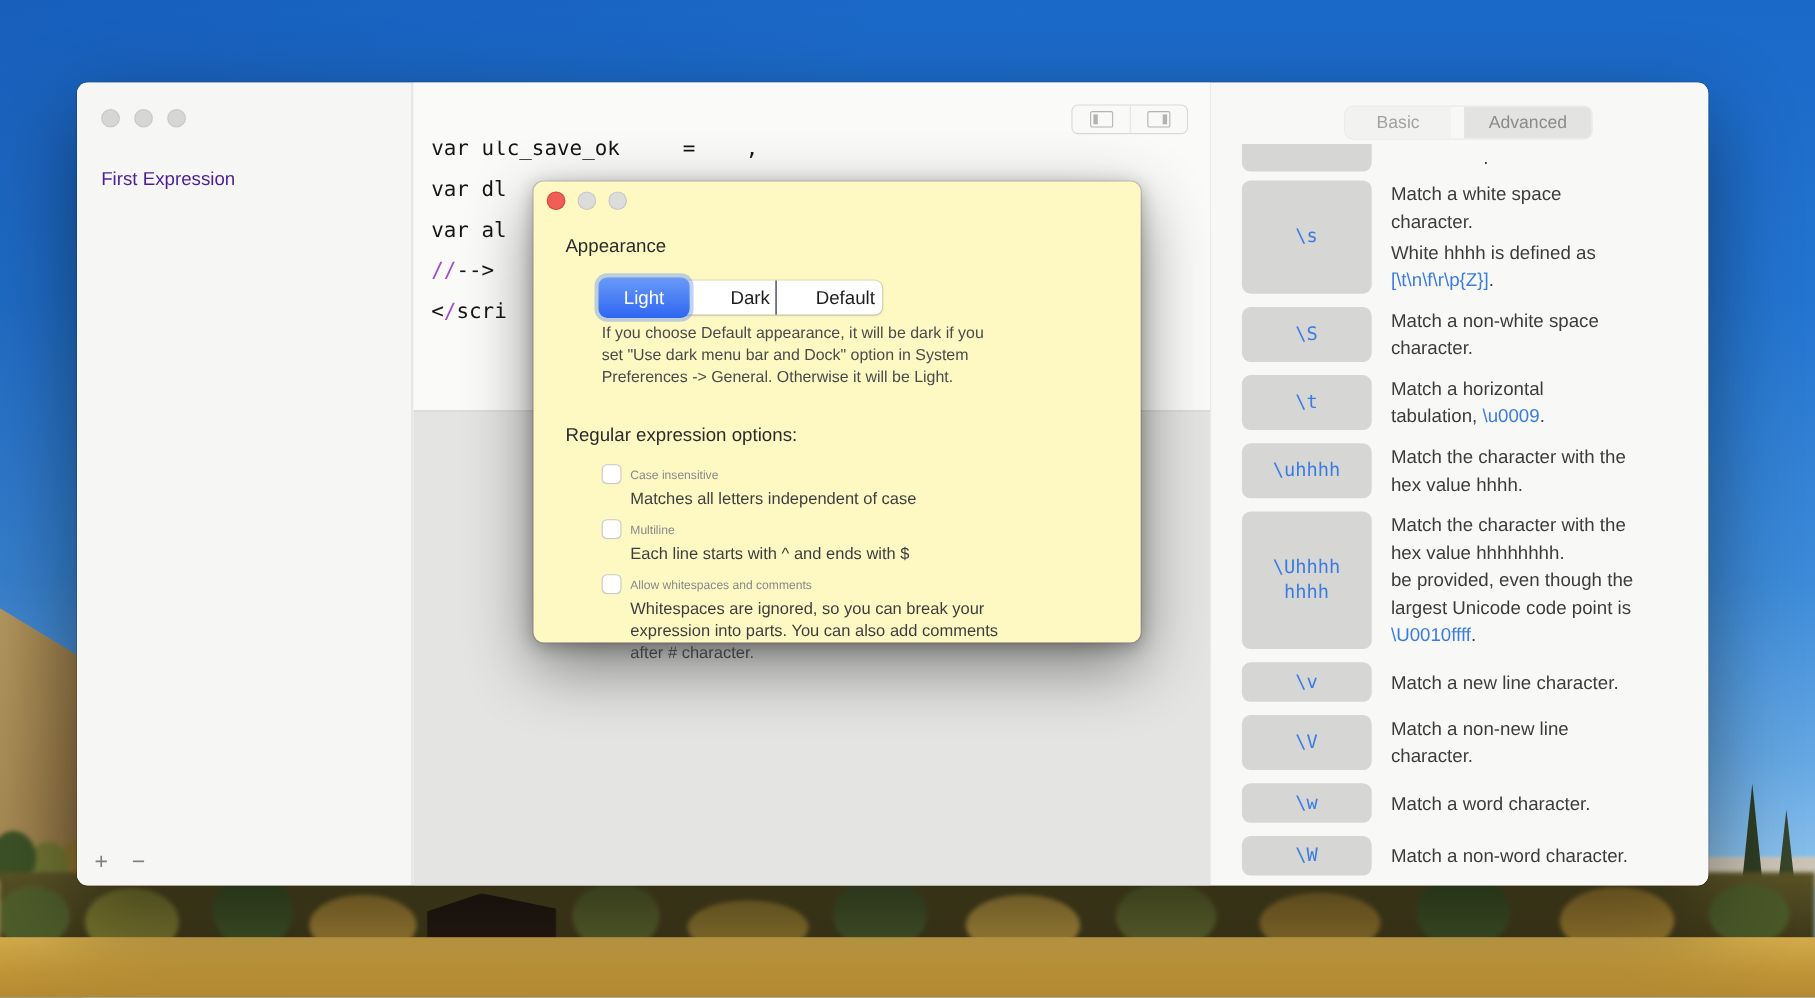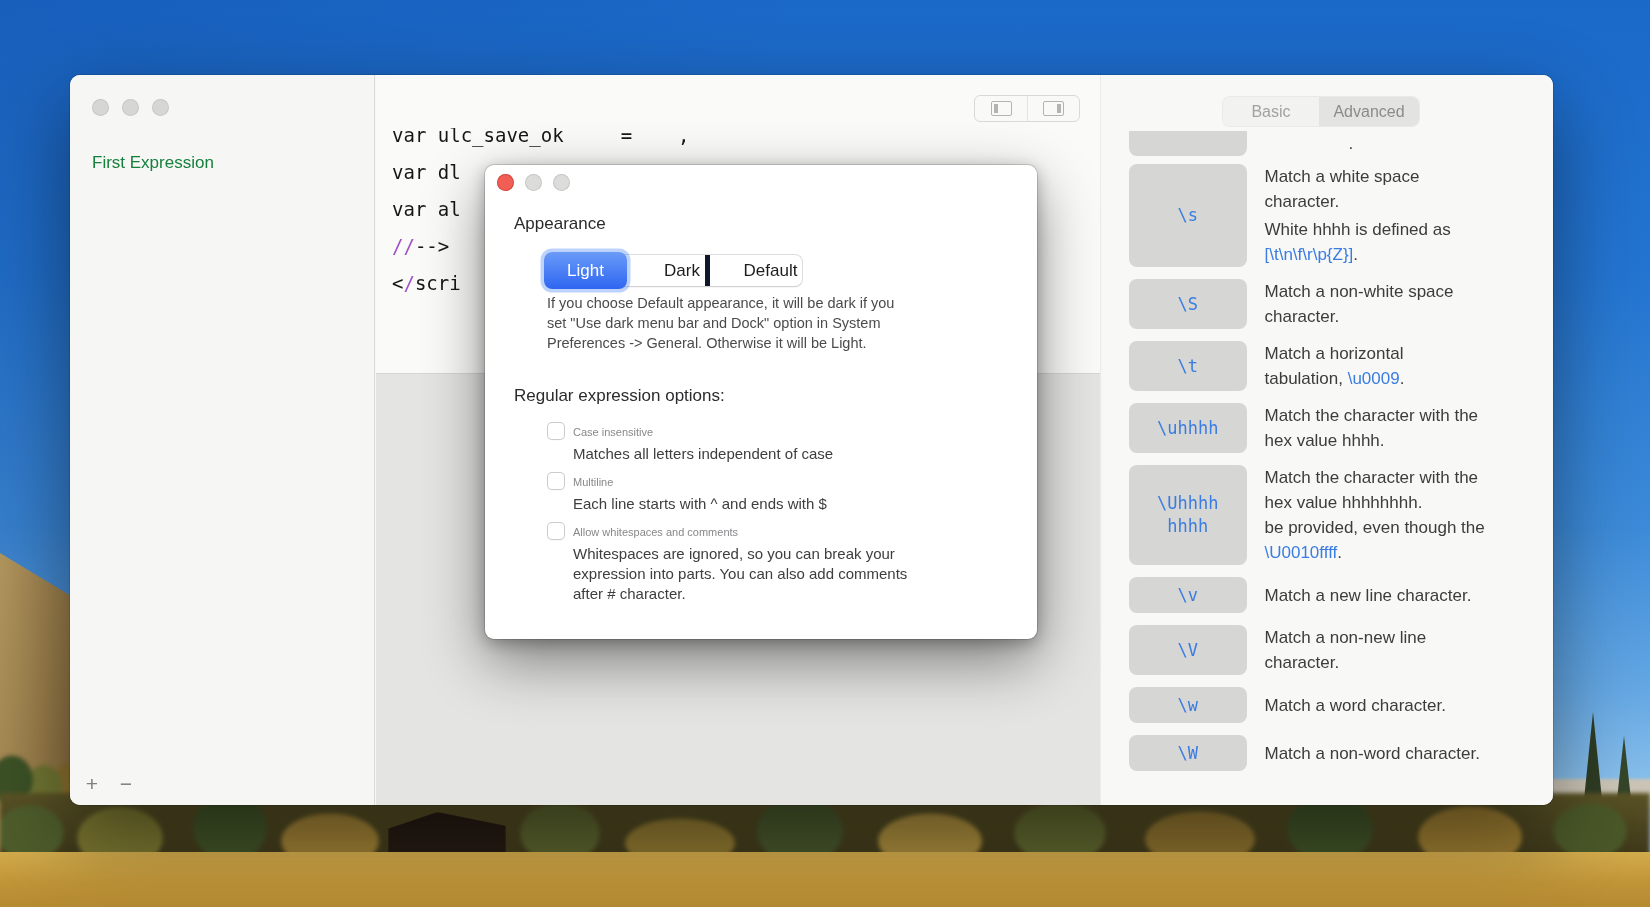--- a/index.html
+++ b/index.html
@@ -47,21 +47,21 @@
     background:linear-gradient(180deg,#d2ab4c,#c09538 55%,#b48a32); }
 
   
   .mainwin { position:absolute; left:70px; top:75px; width:1483px; height:730px;
     border-radius:10px; background:#f6f6f4; box-shadow:0 30px 80px rgba(0,0,0,.45), 0 0 0 1px rgba(0,0,0,.12);
     overflow:hidden; }
   .sidebar { position:absolute; left:0; top:0; width:305px; height:100%;
     background:#f6f6f4; border-right:1px solid #dbdbd9; }
   .lights { position:absolute; left:22px; top:24px; display:flex; gap:13px; }
   .lights .dot { width:17px; height:17px; border-radius:50%; background:#d6d6d5; box-shadow:inset 0 0 0 1px rgba(0,0,0,.07); }
-  .sb-item { position:absolute; left:22px; top:72px; width:260px; padding:6px 0; font-size:17px; color:#15803d; }
+  .sb-item { position:absolute; left:22px; top:72px; width:260px; padding:6px 0; font-size:17px; color:#4c1d95; }
   .sb-bottom { position:absolute; left:10px; bottom:8px; display:flex; gap:10px; }
   .sb-btn { width:24px; height:24px; font-size:21px; line-height:22px; text-align:center; color:#808080; }
 
   .mid { position:absolute; left:306px; top:0; width:724px; height:100%; background:#e4e4e3; }
   .editor { position:absolute; left:0; top:0; width:100%; height:298px; background:#fafaf8; }
   .results { position:absolute; left:0; top:298px; width:100%; bottom:0; background:#e4e4e3; border-top:1px solid rgba(0,0,0,.06); }
   .code-viewport { position:absolute; left:16px; right:0; top:53px; bottom:0; overflow:hidden; }
   .code-lines { margin-top:-11px; font-family:"DejaVu Sans Mono","Liberation Mono",monospace; font-size:19px; color:#161616; }
   .code-line { height:37px; line-height:37px; white-space:pre; }
   .code-line .purple { color:#a14fc9; }
@@ -71,50 +71,50 @@
   .pane-ico { position:relative; width:21px; height:15px; border:1.5px solid #b3b3b1; border-radius:2px; }
   .pane-ico .bar { position:absolute; top:2px; bottom:2px; width:4px; background:#b3b3b1; }
   .pane-ico.left .bar { left:2px; } .pane-ico.right .bar { right:2px; }
 
   .rightpanel { position:absolute; left:1030px; top:0; width:453px; height:100%;
     background:#f8f8f6; border-left:1px solid rgba(0,0,0,.05); overflow:hidden; }
   .ref-tabs { position:absolute; left:122px; top:22px; display:flex; height:29px; border-radius:7px; overflow:hidden;
     box-shadow:0 0 0 1px rgba(0,0,0,.06); }
   .ref-tab { padding:0 18px; display:flex; align-items:center; font-size:16px; }
   .ref-tab.basic { background:#f2f2f0; color:#a2a2a0; width:96px; justify-content:center; }
-  .ref-tab.advanced { background:#e3e3e1; color:#8b8b89; width:100px; justify-content:center; }
+  .ref-tab.advanced { background:#e3e3e1; color:#8b8b89; width:116px; justify-content:center;margin-left:12px; }
   .ref-list { position:absolute; left:28px; top:56px; width:410px; }
   .ref-row { display:flex; gap:18px; margin-bottom:12px; min-height:36px; }
   .token-box { width:119px; min-height:36px; background:#d6d6d5; border-radius:8px;
     display:flex; flex-direction:column; align-items:center; justify-content:center;
     font-family:"DejaVu Sans Mono","Liberation Mono",monospace; font-size:17px; color:#3a7ce2; line-height:23px; }
   .ref-row.partial { min-height:16px; margin-bottom:8px; }
   .ref-row.partial .token-box { min-height:16px; border-radius:0 0 8px 8px; }
   .ref-desc { width:278px; align-self:center; font-size:17px; line-height:25px; color:#3c3c3c; }
   .ref-line.pgap { margin-top:3px; }
   .ref-link { color:#3a7ce2; }
 
   
-  .dialog { position:absolute; left:485px; top:165px; width:552px; height:474px;
-    background:#ffffff; border-radius:9px;
+  .dialog { position:absolute; left:485px; top:165px; width:552px; height:419px;
+    background:#fef9c3; border-radius:9px;
     box-shadow:0 22px 60px rgba(0,0,0,.45), 0 4px 16px rgba(0,0,0,.28), 0 0 0 1px rgba(0,0,0,.14); }
   .dlg-lights { position:absolute; left:12px; top:9px; display:flex; gap:11px; }
   .dlg-dot { width:17px; height:17px; border-radius:50%; }
   .dlg-dot.red { background:#f15e55; box-shadow:inset 0 0 0 1px rgba(180,40,30,.45); }
   .dlg-dot.grey { background:#dcdcdb; box-shadow:inset 0 0 0 1px rgba(0,0,0,.10); }
   .dlg-label { font-size:17px; color:#2b2b2d; }
   .lbl-appearance { margin:49px 0 0 29px; }
   .segctl { position:relative; margin:21px 0 0 62px; width:255px; height:31px; display:flex;
     background:#ffffff; border-radius:7px; box-shadow:0 0 0 1px rgba(0,0,0,.10), 0 .5px 2px rgba(0,0,0,.12); }
   .seg { display:flex; align-items:center; justify-content:center; font-size:17px; color:#1d1d1f; }
   .seg.light { width:83px; margin:-3px 0 -3px -3px; height:37px; border-radius:8px; color:#fff;
     background:linear-gradient(180deg,#6a9bf8,#2e66f2);
     box-shadow:0 0 0 3.5px rgba(82,139,248,.38); z-index:2; }
   .seg.dark { width:78px;padding-left:32px; }
-  .seg.default { width:94px; border-left:5px solid #0f172a;padding-left:32px; }
+  .seg.default { width:94px; border-left:1px solid #0f172a;padding-left:32px; }
   .dlg-help { margin:7px 0 0 62px; font-size:14.5px; line-height:20px; color:#4b4b4d; }
   .lbl-regex { margin:33px 0 0 29px; }
   .options { margin:14px 0 0 63px; }
   .opt-row { display:flex; gap:9px; margin-bottom:6px; }
   .checkbox { width:16px; height:16px; margin-top:3px; background:#fff; border-radius:4px;
     box-shadow:0 0 0 1px #cbcbc9, 0 .5px 1.5px rgba(0,0,0,.10); }
   .opt-label { font-size:11px; color:#88888b; line-height:24px; }
   .opt-desc { font-size:15px; line-height:20px; color:#3e3e40; }
 </style>
 </head>
@@ -226,20 +226,21 @@
           </div>
           <div class="ref-row">
             <div class="token-box">
               <div>\Uhhhh</div>
               <div>hhhh</div>
             </div>
             <div class="ref-desc">
               <div class="ref-line"><span>Match the character with the</span></div>
               <div class="ref-line"><span>hex value hhhhhhhh.</span></div>
               <div class="ref-line"><span>be provided, even though the</span></div>
+              <div class="ref-line"><span>largest Unicode code point is</span></div>
               <div class="ref-line"><span class="ref-link">\U0010ffff</span><span>.</span></div>
             </div>
           </div>
           <div class="ref-row">
             <div class="token-box">
               <div>\v</div>
             </div>
             <div class="ref-desc">
               <div class="ref-line"><span>Match a new line character.</span></div>
             </div>

